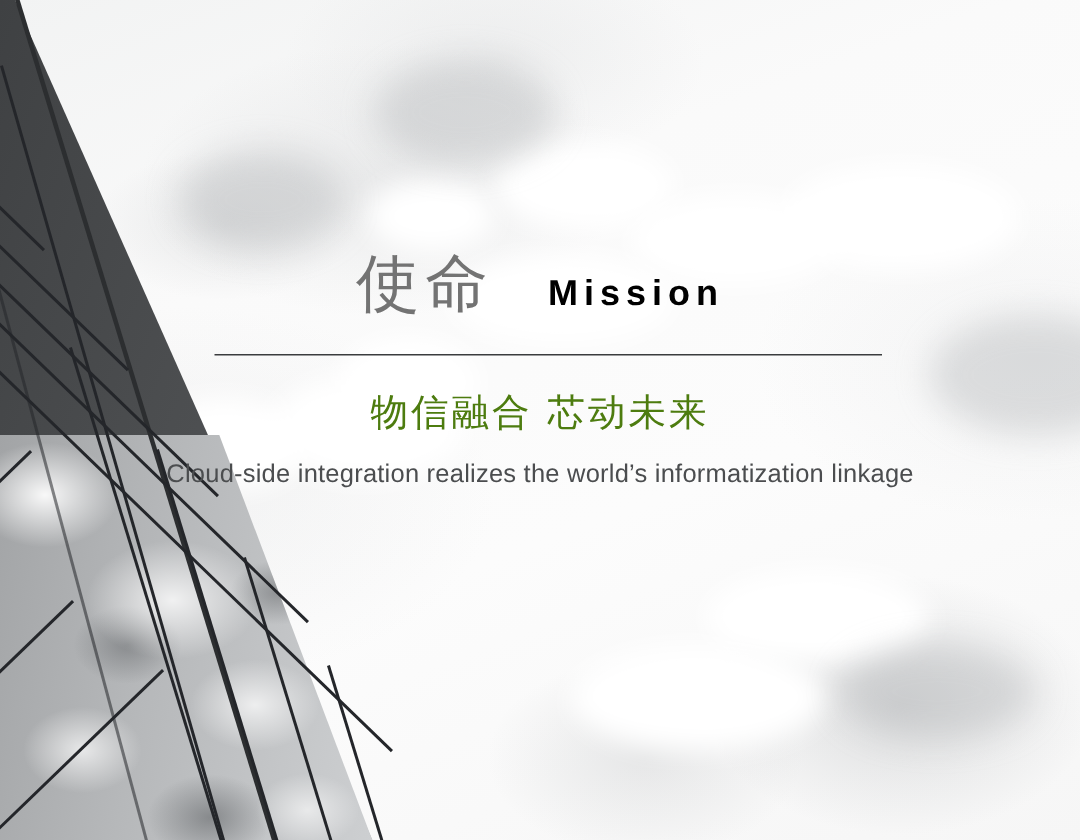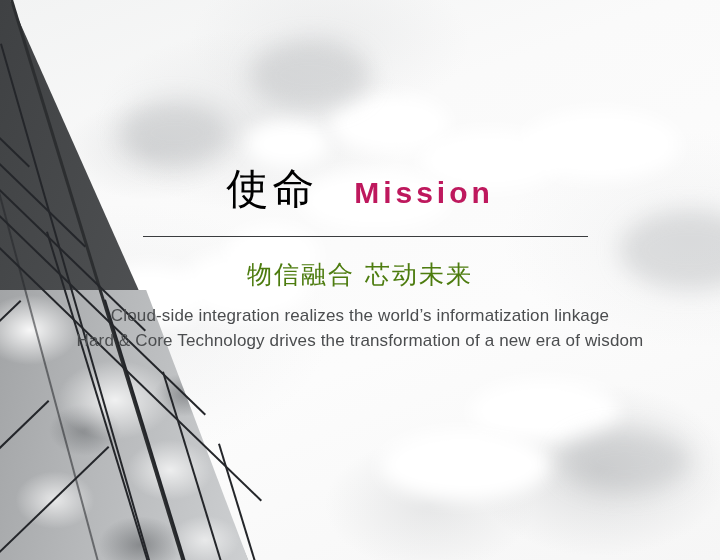--- a/index.html
+++ b/index.html
@@ -110,30 +110,30 @@
     position: absolute;
     left: 0;
     right: 0;
     top: 168px;
     display: flex;
     align-items: baseline;
     justify-content: center;
     white-space: nowrap;
   }
   .headline-cn {
-    color: #000000;
+    color: #737373;
     font-size: 42px;
     font-weight: 400;
     letter-spacing: 4px;
     line-height: 1;
     font-family: "DejaVu Sans", sans-serif;
   }
   .headline-en {
-    color: #be185d;
-    font-size: 30px;
+    color: #000000;
+    font-size: 24px;
     font-weight: bold;
     letter-spacing: 4px;
     line-height: 1;
     margin-left: 36px;
     font-family: "Liberation Sans", sans-serif;
   }
   .divider {
     position: absolute;
     left: 143px;
     top: 236px;
@@ -221,17 +221,16 @@
       <span class="headline-cn">使命</span>
       <span class="headline-en">Mission</span>
     </div>
 
     <div class="divider"></div>
 
     <div class="subtitle">物信融合 芯动未来</div>
 
     <div class="tagline">
       <div>Cloud-side integration realizes the world’s informatization linkage</div>
-      <div>Hard &amp; Core Technology drives the transformation of a new era of wisdom</div>
     </div>
 
   </div>
 </div>
 
 </body></html>

